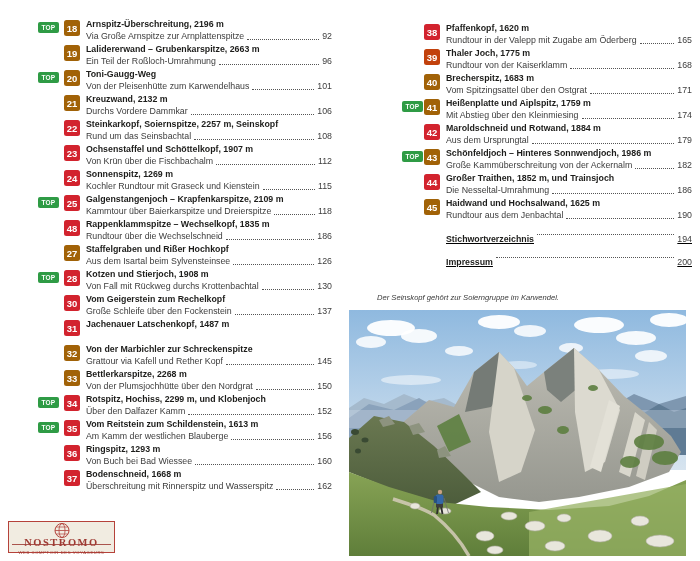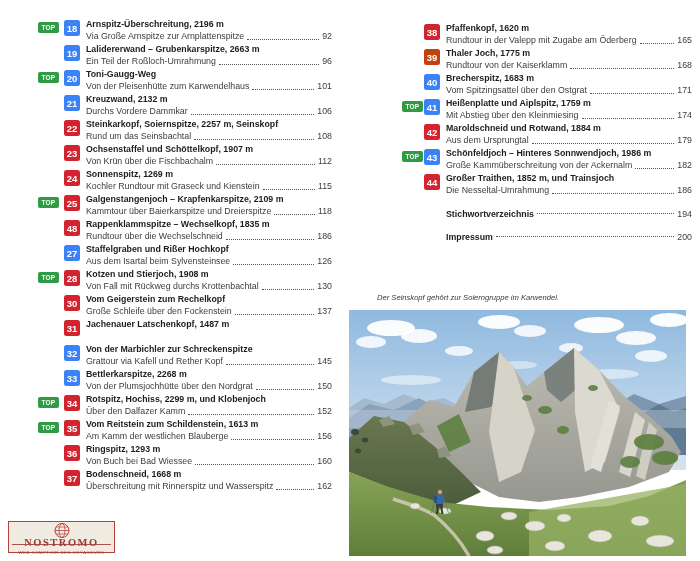--- a/index.html
+++ b/index.html
@@ -18,30 +18,30 @@
     background:#2f9b45;color:#fff;font-size:6.5px;font-weight:700;
     text-align:center;line-height:11px;letter-spacing:.2px;
   }
   .badge{
     position:absolute;left:26px;top:1px;width:16px;height:16px;border-radius:2.5px;
     color:#fff;font-size:9.5px;font-weight:700;
     display:flex;align-items:center;justify-content:center;
   }
   .col-right .badge{left:22px;}
   .badge.red{background:#d2232e;}
-  .badge.black{background:#3b82f6;}
+  .badge.black{background:#a16207;}
   .badge.blue{background:#c2410c;}
   .etitle{font-size:8.8px;font-weight:700;color:#1d1d1b;line-height:11.5px;white-space:nowrap;}
   .esub{display:flex;align-items:flex-end;font-size:8.8px;color:#3c3c3c;line-height:11.5px;}
   .esubt{white-space:nowrap;}
   .leader{flex:1 1 auto;min-width:6px;border-bottom:1.7px dotted #555;margin:0 3px 2px 3px;}
   .pg{color:#3c3c3c;}
   .extras{margin-top:11px;}
   .extra{position:relative;height:23px;padding-left:44px;box-sizing:border-box;}
-  .extra .erow{display:flex;align-items:center;font-size:8.8px;line-height:11.5px;}
+  .extra .erow{display:flex;align-items:flex-start;font-size:8.8px;line-height:11.5px;text-decoration:underline;}
   .extra .elabel{font-weight:700;color:#1d1d1b;white-space:nowrap;}
   .caption{
     position:absolute;left:377px;top:293px;font-size:7.6px;font-style:italic;color:#3a3a3a;
   }
   .photo{position:absolute;left:349px;top:310px;width:337px;height:246px;overflow:hidden;}
   .stamp{
     position:absolute;left:8px;top:521px;width:107px;height:32px;box-sizing:border-box;
     background:#f1ece1;border:1.5px solid #b5423a;text-align:center;
   }
   .stamp .globe{position:absolute;left:50%;top:1px;transform:translateX(-50%);}
@@ -290,20 +290,29 @@
         <span class="pg">182</span>
       </div>
   </div>
   <div class="entry">
     <span class="badge red">44</span>
     <div class="etitle">Großer Traithen, 1852 m, und Trainsjoch</div>
     <div class="esub">
         <span class="esubt">Die Nesseltal-Umrahmung</span>
         <span class="leader"></span>
         <span class="pg">186</span>
+      </div>
+  </div>
+  <div class="entry">
+    <span class="badge black">45</span>
+    <div class="etitle">Haidwand und Hochsalwand, 1625 m</div>
+    <div class="esub">
+        <span class="esubt">Rundtour aus dem Jenbachtal</span>
+        <span class="leader"></span>
+        <span class="pg">190</span>
       </div>
   </div>
 
   <div class="extras">
     <div class="extra">
       <div class="erow">
           <span class="elabel">Stichwortverzeichnis</span>
           <span class="leader"></span>
           <span class="pg">194</span>
         </div>

